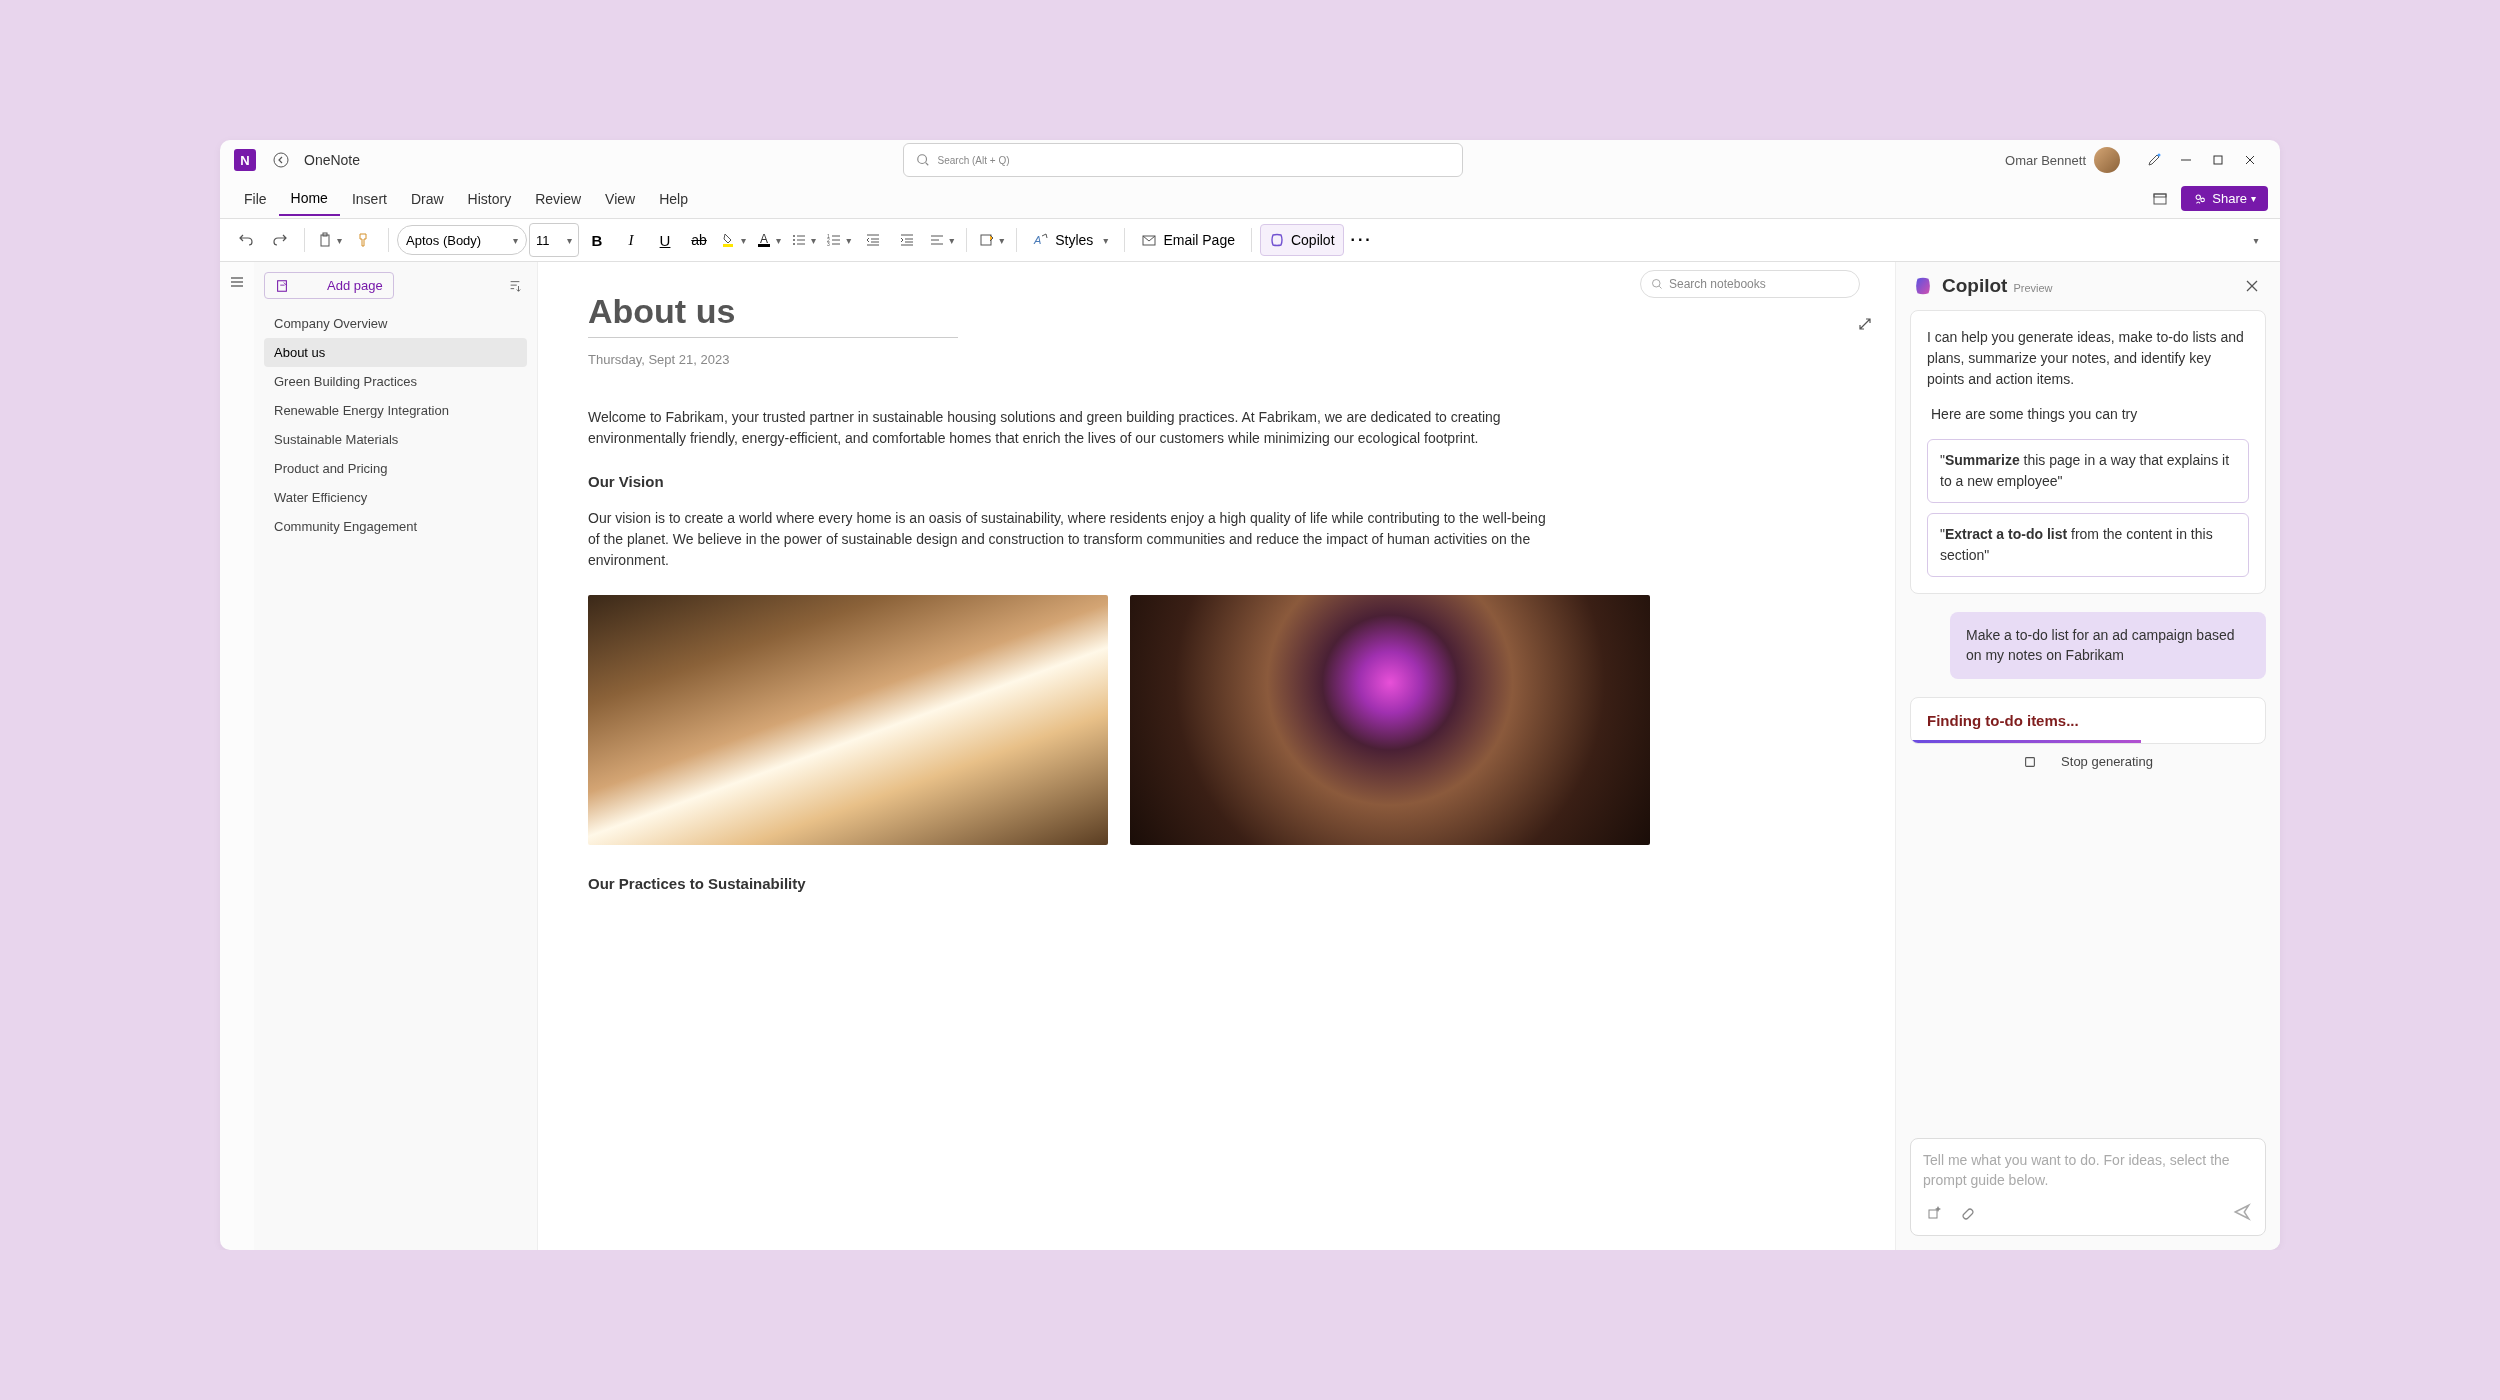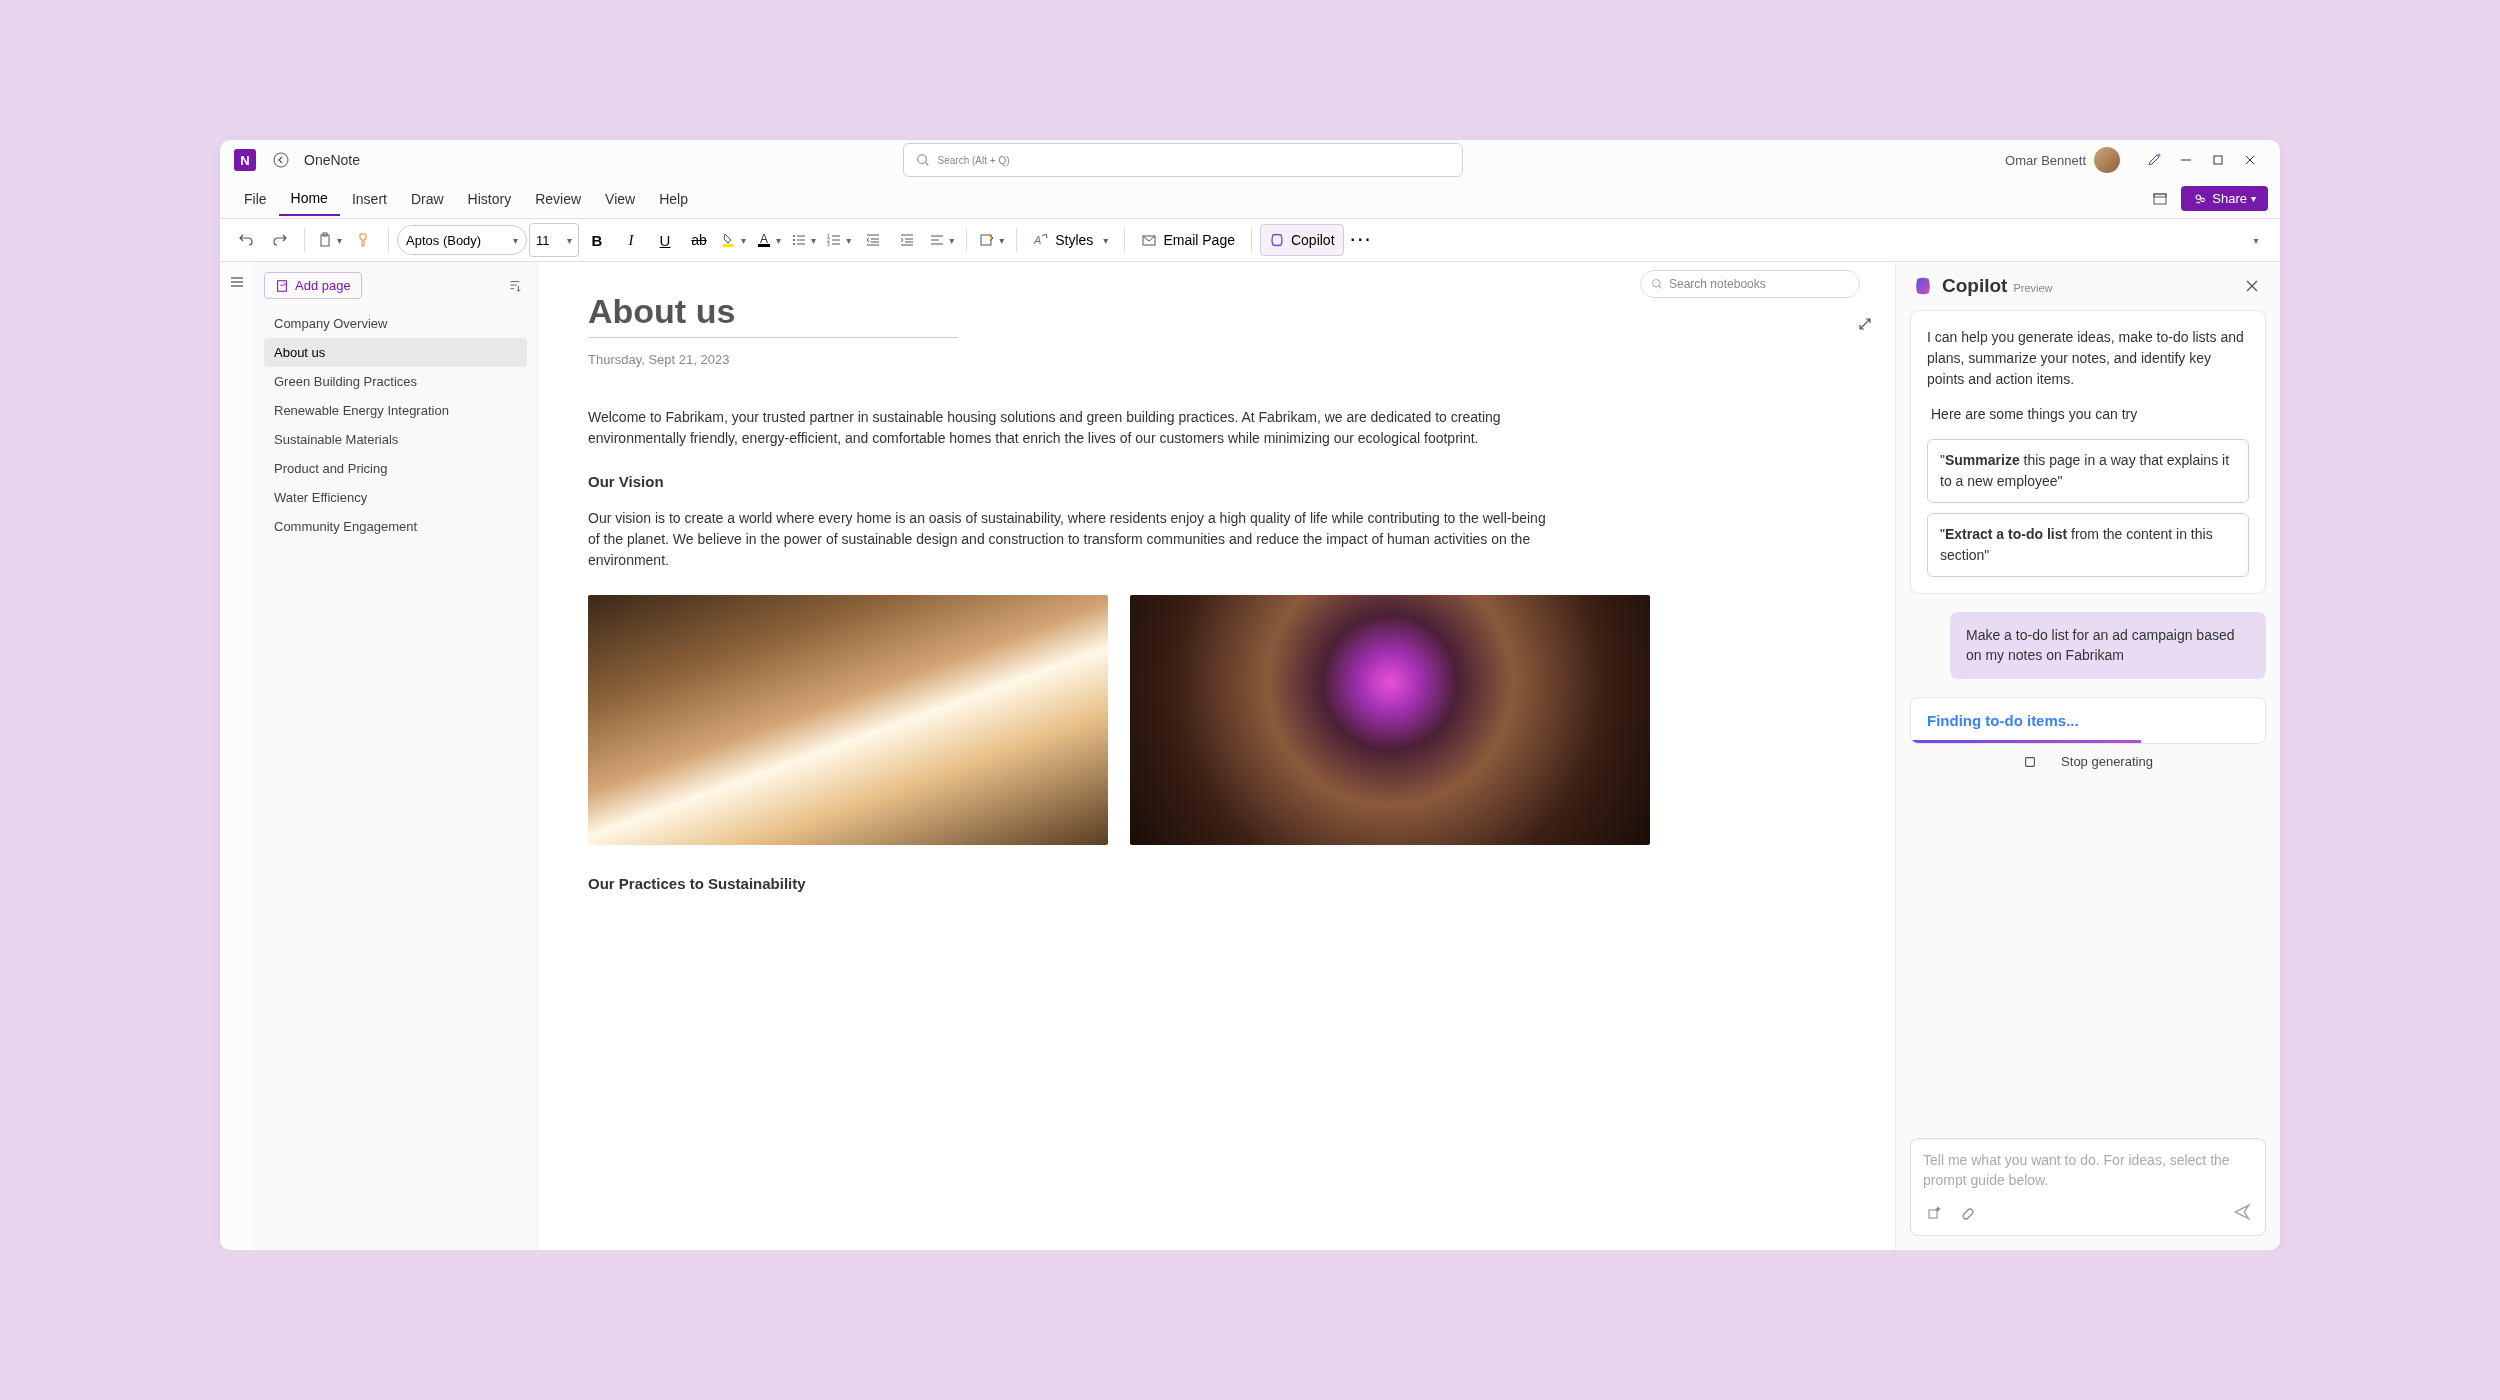--- a/index.html
+++ b/index.html
@@ -31,21 +31,21 @@
 .size-select { border:1px solid #ccc; border-radius:4px; height:30px; padding:16px 6px; display:flex; align-items:center; font-size:13px; min-width:50px; justify-content:space-between; }
 .ribbon-label-btn { height:32px; display:flex; align-items:center; padding:0 8px; cursor:pointer; border-radius:4px; font-size:14px; gap:6px; }
 .copilot-ribbon { border:1px solid #d8c8e8; background:#f6f0fb; }
 .chev { font-size:10px; color:#666; margin-left:4px; }
 
 .workspace { flex:1; display:flex; overflow:hidden; }
 .nav-toggle { width:34px; padding-top:8px; display:flex; justify-content:center; }
 .nav-toggle-btn { width:24px; height:24px; display:flex; align-items:center; justify-content:center; cursor:pointer; }
 .sidebar { width:284px; background:#f9f9f9; border-right:1px solid #eee; padding:10px; }
 .addpage-row { display:flex; align-items:center; justify-content:space-between; margin-bottom:10px; }
-.add-page { border:1px solid #d0c0e0; color:#7719aa; padding:5px 10px; border-radius:4px; font-size:13px; display:flex; align-items:center; cursor:pointer; }
+.add-page { border:1px solid #d0c0e0; color:#7719aa; padding:5px 10px; border-radius:4px; font-size:13px; display:flex; align-items:center; cursor:pointer;gap:32px; }
 .sort-btn { width:24px; height:24px; cursor:pointer; display:flex; align-items:center; justify-content:center; }
 .page-item { padding:7px 10px; font-size:13px; color:#444; cursor:pointer; border-radius:4px; }
 .page-item.active { background:#e8e8e8; color:#000; }
 
 .content { flex:1; position:relative; padding:30px 50px; overflow-y:auto; background:#fff; }
 .search-notebooks { position:absolute; top:8px; right:35px; width:220px; height:28px; border:1px solid #ddd; border-radius:14px; display:flex; align-items:center; padding:0 10px; font-size:12px; color:#888; }
 .expand-icon { position:absolute; top:50px; right:18px; width:24px; height:24px; cursor:pointer; display:flex; align-items:center; justify-content:center; }
 .page-title { font-size:34px; font-weight:600; color:#555; margin-bottom:6px; }
 .title-underline { width:370px; height:1px; background:#ccc; margin-bottom:14px; }
 .page-date { font-size:13px; color:#888; margin-bottom:40px; }
@@ -61,21 +61,21 @@
 .copilot-logo { width:22px; height:22px; margin-right:8px; }
 .copilot-title { font-size:19px; font-weight:600; color:#333; }
 .copilot-preview { font-size:11px; color:#888; margin-left:6px; margin-top:4px; }
 .copilot-close { margin-left:auto; width:24px; height:24px; cursor:pointer; display:flex; align-items:center; justify-content:center; }
 .copilot-body { flex:1; padding:0 14px 14px; overflow-y:auto; }
 .intro-card { background:white; border:1px solid #e5e5e5; border-radius:8px; padding:16px; font-size:14px; color:#333; line-height:1.5; }
 .intro-text2 { margin:14px 4px; }
 .suggestion { border:1px solid #d8c8e8; border-radius:6px; padding:10px 12px; font-size:14px; color:#333; margin-bottom:10px; cursor:pointer; }
 .suggestion strong { font-weight:600; }
 .user-msg { background:#e8dcf5; border-radius:8px; padding:14px 16px; margin:18px 0 18px 40px; font-size:14px; color:#333; line-height:1.4; }
-.status-card { background:white; border:1px solid #e5e5e5; border-radius:8px; padding:14px 16px; font-size:15px; font-weight:600; color:#3b82f6; position:relative; overflow:hidden; }
+.status-card { background:white; border:1px solid #e5e5e5; border-radius:8px; padding:14px 16px; font-size:15px; font-weight:600; color:#7f1d1d; position:relative; overflow:hidden; }
 .progress-bar { position:absolute; bottom:0; left:0; height:3px; width:65%; background:linear-gradient(90deg,#6b4ce0,#b050d0); }
 .stop-gen { display:flex; align-items:center; justify-content:center; padding:10px; font-size:13px; color:#444; cursor:pointer; gap:24px; }
 .copilot-input { margin:0 14px 14px; border:1px solid #ddd; border-radius:8px; padding:12px; background:white; }
 .copilot-input-text { font-size:14px; color:#aaa; line-height:1.4; min-height:42px; }
 .input-actions { display:flex; align-items:center; margin-top:8px; gap:10px; }
 .input-action-btn { width:22px; height:22px; cursor:pointer; display:flex; align-items:center; justify-content:center; }
 .send-btn { margin-left:auto; }
 
 svg { display:block; }
 </style>

